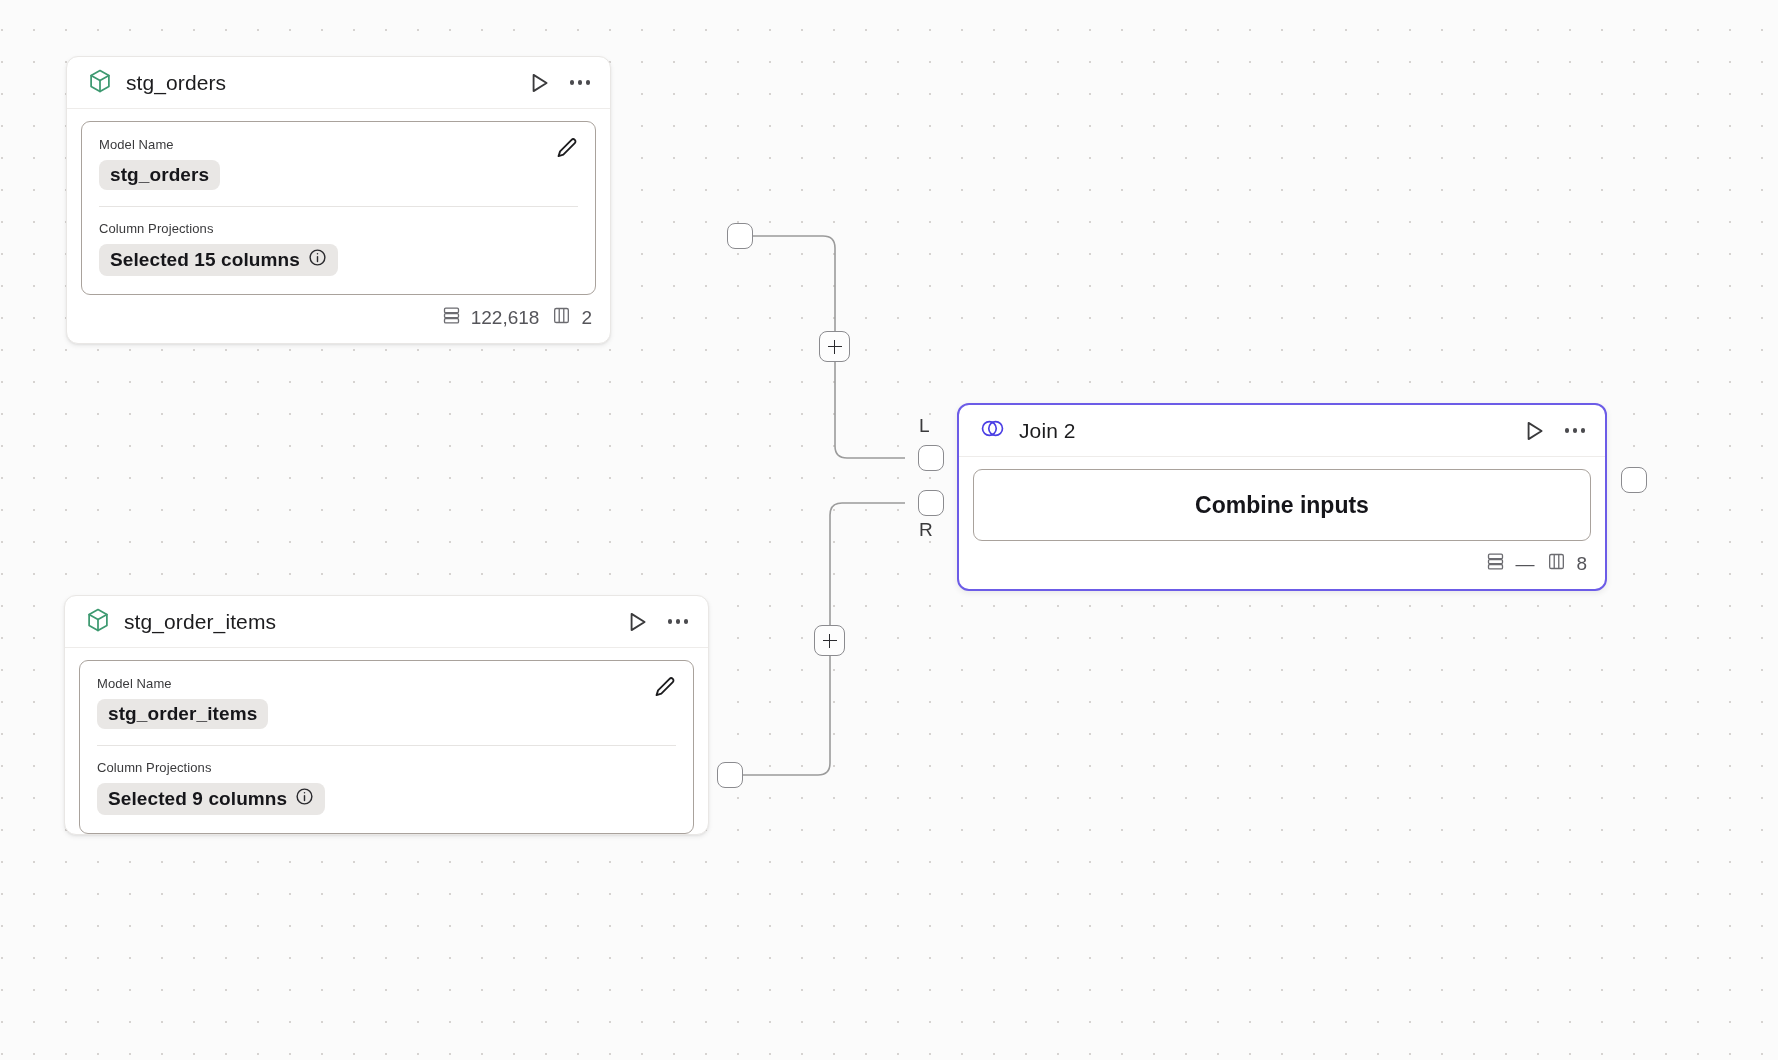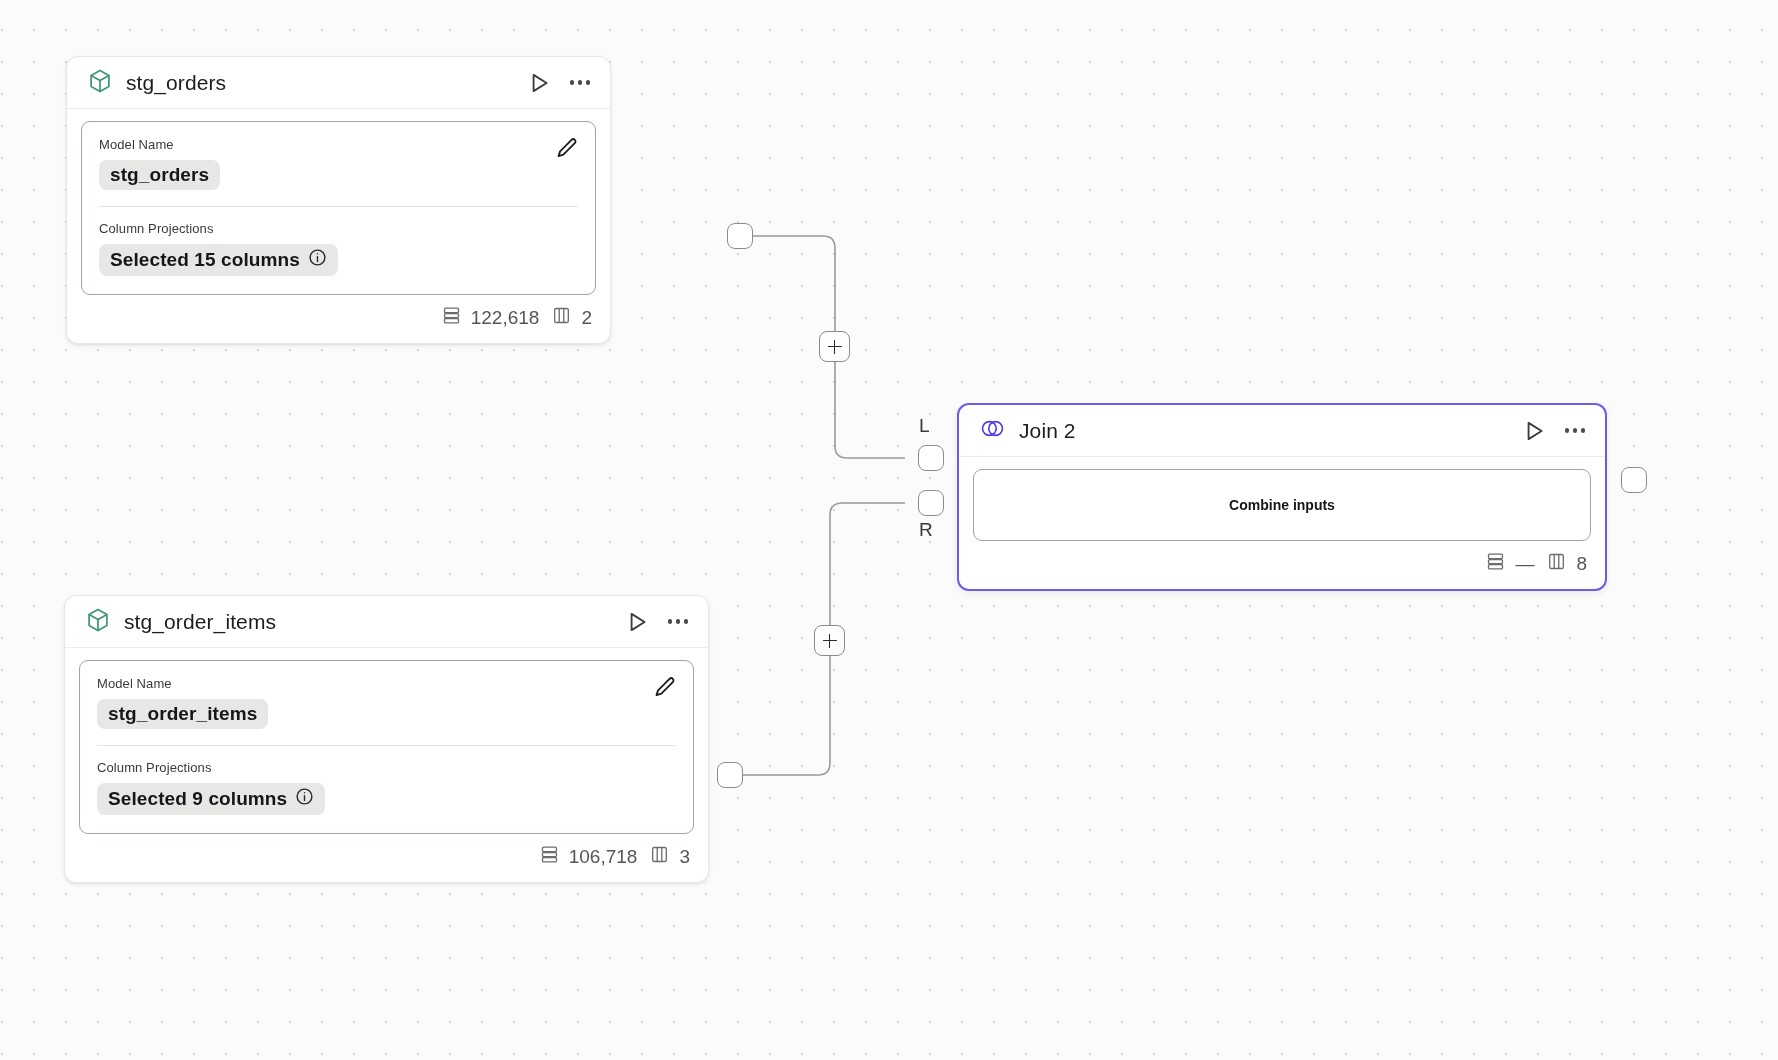--- a/index.html
+++ b/index.html
@@ -139,21 +139,21 @@
   .stat-val { color: #55555a; }
 
   
   .combine-box {
     border: 1px solid #a9a29c;
     border-radius: 9px;
     height: 72px;
     display: flex;
     align-items: center;
     justify-content: center;
-    font-size: 14px;
+    font-size: 23px;
     font-weight: 600;
     color: #15151a;
   }
 
   
   .handle {
     position: absolute;
     width: 26px;
     height: 26px;
     border-radius: 8px;
@@ -323,92 +323,71 @@
             <svg width="19" height="19" viewBox="0 0 24 24" fill="none" stroke="#2a2a2e" stroke-width="1.8" stroke-linecap="round">
               <circle cx="12" cy="12" r="9.3"></circle>
               <path d="M12 11v6"></path>
                 <circle cx="12" cy="7.4" r="0.95" fill="#2a2a2e" stroke="none"></circle>
             </svg>
           </span>
         </span>
       </div>
     </div>
 
+  </div>
+
+  <div class="handle" style="left:717px; top:762px;"></div>
+
+  <div class="node selected" style="left:957px; top:373px; width:650px;margin-top:30px;">
+    <div class="node-header">
+      <span class="node-icon">
+        <svg width="27" height="27" viewBox="0 0 26 26" fill="none" stroke="#4b3fe4" stroke-width="1.6">
+          <circle cx="10" cy="13" r="6.6"></circle>
+          <circle cx="16" cy="13" r="6.6"></circle>
+        </svg>
+      </span>
+      <span class="node-title">Join 2</span>
+      <span class="hdr-actions">
+        <span class="icon-btn">
+          <svg width="26" height="26" viewBox="0 0 24 24" fill="none" stroke="#3a3a3c" stroke-width="1.7" stroke-linejoin="round">
+            <path d="M7 4.5 19 12 7 19.5z"></path>
+          </svg>
+        </span>
+        <span class="dots icon-btn">
+          <i></i>
+            <i></i>
+            <i></i>
+        </span>
+      </span>
+    </div>
+
+    <div class="node-body">
+      <div class="combine-box">
+        <span>Combine inputs</span>
+      </div>
+    </div>
+
     <div class="node-footer">
       <span class="stat">
         <span>
           <svg width="21" height="21" viewBox="0 0 24 24" fill="none" stroke="#6b6b70" stroke-width="1.5" stroke-linejoin="round">
             <rect x="4" y="3.6" width="16" height="5.2" rx="1.4"></rect>
             <rect x="4" y="9.8" width="16" height="4.6" rx="1.2"></rect>
             <rect x="4" y="15.4" width="16" height="5" rx="1.4"></rect>
           </svg>
         </span>
-        <span class="stat-val">106,718</span>
+        <span class="stat-val">—</span>
       </span>
       <span class="stat">
         <span>
           <svg width="21" height="21" viewBox="0 0 24 24" fill="none" stroke="#6b6b70" stroke-width="1.5" stroke-linejoin="round">
             <rect x="4.2" y="4" width="15.6" height="16" rx="1.8"></rect>
             <path d="M9.4 4v16M14.6 4v16"></path>
           </svg>
         </span>
-        <span class="stat-val">3</span>
-      </span>
-    </div>
-  </div>
-
-  <div class="handle" style="left:717px; top:762px;"></div>
-
-  <div class="node selected" style="left:957px; top:373px; width:650px;margin-top:30px;">
-    <div class="node-header">
-      <span class="node-icon">
-        <svg width="27" height="27" viewBox="0 0 26 26" fill="none" stroke="#4b3fe4" stroke-width="1.6">
-          <circle cx="10" cy="13" r="6.6"></circle>
-          <circle cx="16" cy="13" r="6.6"></circle>
-        </svg>
-      </span>
-      <span class="node-title">Join 2</span>
-      <span class="hdr-actions">
-        <span class="icon-btn">
-          <svg width="26" height="26" viewBox="0 0 24 24" fill="none" stroke="#3a3a3c" stroke-width="1.7" stroke-linejoin="round">
-            <path d="M7 4.5 19 12 7 19.5z"></path>
-          </svg>
-        </span>
-        <span class="dots icon-btn">
-          <i></i>
-            <i></i>
-            <i></i>
-        </span>
-      </span>
-    </div>
-
-    <div class="node-body">
-      <div class="combine-box">
-        <span>Combine inputs</span>
-      </div>
-    </div>
-
-    <div class="node-footer">
-      <span class="stat">
-        <span>
-          <svg width="21" height="21" viewBox="0 0 24 24" fill="none" stroke="#6b6b70" stroke-width="1.5" stroke-linejoin="round">
-            <rect x="4" y="3.6" width="16" height="5.2" rx="1.4"></rect>
-            <rect x="4" y="9.8" width="16" height="4.6" rx="1.2"></rect>
-            <rect x="4" y="15.4" width="16" height="5" rx="1.4"></rect>
-          </svg>
-        </span>
-        <span class="stat-val">—</span>
-      </span>
-      <span class="stat">
-        <span>
-          <svg width="21" height="21" viewBox="0 0 24 24" fill="none" stroke="#6b6b70" stroke-width="1.5" stroke-linejoin="round">
-            <rect x="4.2" y="4" width="15.6" height="16" rx="1.8"></rect>
-            <path d="M9.4 4v16M14.6 4v16"></path>
-          </svg>
-        </span>
         <span class="stat-val">8</span>
       </span>
     </div>
   </div>
 
   <span class="handle-label" style="left:919px; top:415px;">L</span>
   <div class="handle" style="left:918px; top:445px;"></div>
 
   <div class="handle" style="left:918px; top:490px;"></div>
   <span class="handle-label" style="left:919px; top:519px;">R</span>

